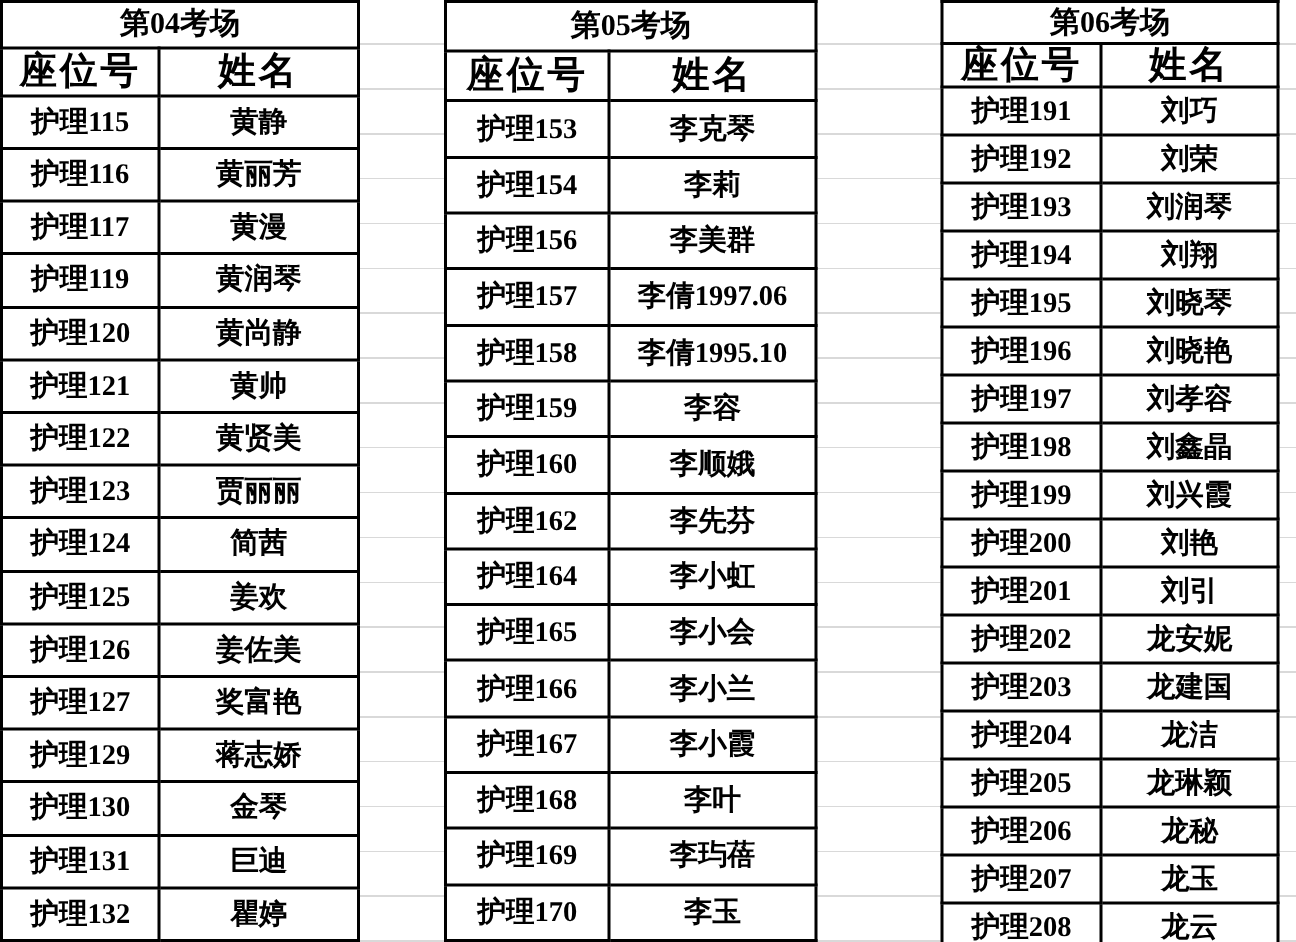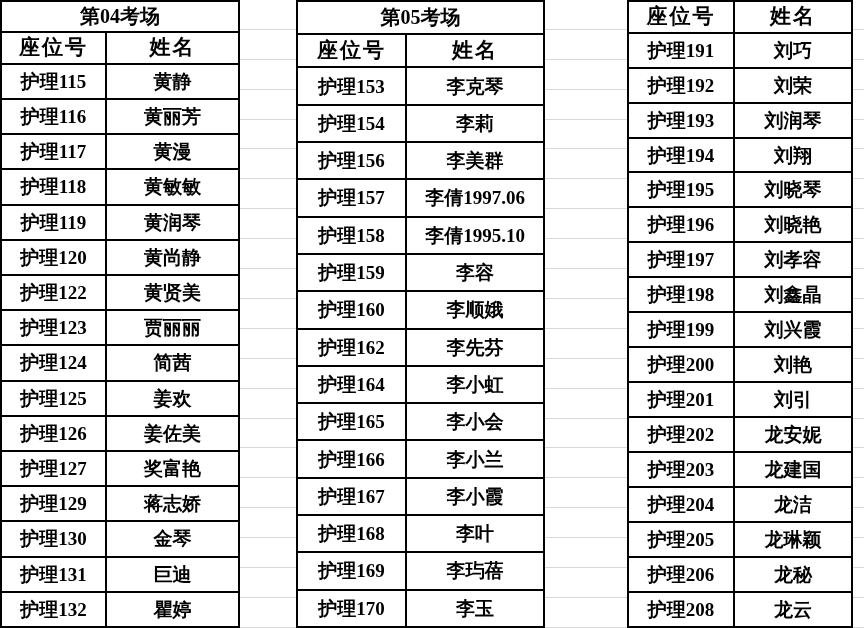--- a/index.html
+++ b/index.html
@@ -22,21 +22,21 @@
     position:absolute;top:0;height:628px;
     border-collapse:collapse;table-layout:fixed;
   }
   table.exam td{
     border:2px solid #000;
     text-align:center;vertical-align:middle;
     padding:0;overflow:hidden;white-space:nowrap;
     line-height:1;
   }
   .title-row td{font-size:20px;height:26px;}
-  .header-row td{font-size:21px;height:27px;letter-spacing:2px;}
+  .header-row td{font-size:25px;height:27px;letter-spacing:2px;}
   .data-row td{font-size:19px;height:30px;}
   .seat-cell{letter-spacing:0;}
 </style>
 </head>
 <body>
 
 <div class="canvas">
 
   <div class="gap gap1"></div>
   <div class="gap gap2"></div>
@@ -61,30 +61,30 @@
         </tr>
         <tr class="data-row">
           <td class="seat-cell">护理116</td>
           <td class="name-cell">黄丽芳</td>
         </tr>
         <tr class="data-row">
           <td class="seat-cell">护理117</td>
           <td class="name-cell">黄漫</td>
         </tr>
         <tr class="data-row">
-          <td class="seat-cell">护理118</td>
-          <td class="name-cell">黄敏敏</td>
-        </tr>
-        <tr class="data-row">
           <td class="seat-cell">护理119</td>
           <td class="name-cell">黄润琴</td>
         </tr>
         <tr class="data-row">
           <td class="seat-cell">护理120</td>
           <td class="name-cell">黄尚静</td>
+        </tr>
+        <tr class="data-row">
+          <td class="seat-cell">护理121</td>
+          <td class="name-cell">黄帅</td>
         </tr>
         <tr class="data-row">
           <td class="seat-cell">护理122</td>
           <td class="name-cell">黄贤美</td>
         </tr>
         <tr class="data-row">
           <td class="seat-cell">护理123</td>
           <td class="name-cell">贾丽丽</td>
         </tr>
         <tr class="data-row">
@@ -197,20 +197,23 @@
         </tr>
       </tbody>
   </table>
 
   <table class="exam" style="left: 627px; width: 226px;">
     <colgroup>
         <col class="seat-col" style="width: 106px;">
         <col class="name-col">
       </colgroup>
     <tbody>
+      <tr class="title-row">
+        <td colspan="2">第06考场</td>
+      </tr>
       <tr class="header-row">
         <td>座位号</td>
         <td>姓名</td>
       </tr>
     <tr class="data-row">
           <td class="seat-cell">护理191</td>
           <td class="name-cell">刘巧</td>
         </tr>
         <tr class="data-row">
           <td class="seat-cell">护理192</td>
@@ -266,19 +269,23 @@
         </tr>
         <tr class="data-row">
           <td class="seat-cell">护理205</td>
           <td class="name-cell">龙琳颖</td>
         </tr>
         <tr class="data-row">
           <td class="seat-cell">护理206</td>
           <td class="name-cell">龙秘</td>
         </tr>
         <tr class="data-row">
+          <td class="seat-cell">护理207</td>
+          <td class="name-cell">龙玉</td>
+        </tr>
+        <tr class="data-row">
           <td class="seat-cell">护理208</td>
           <td class="name-cell">龙云</td>
         </tr>
       </tbody>
   </table>
 
 </div>
 
 </body></html>

